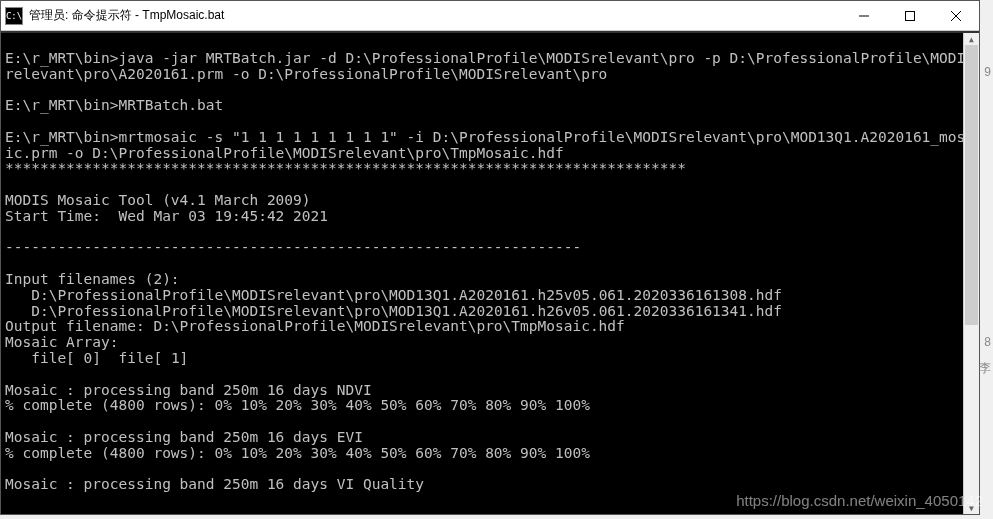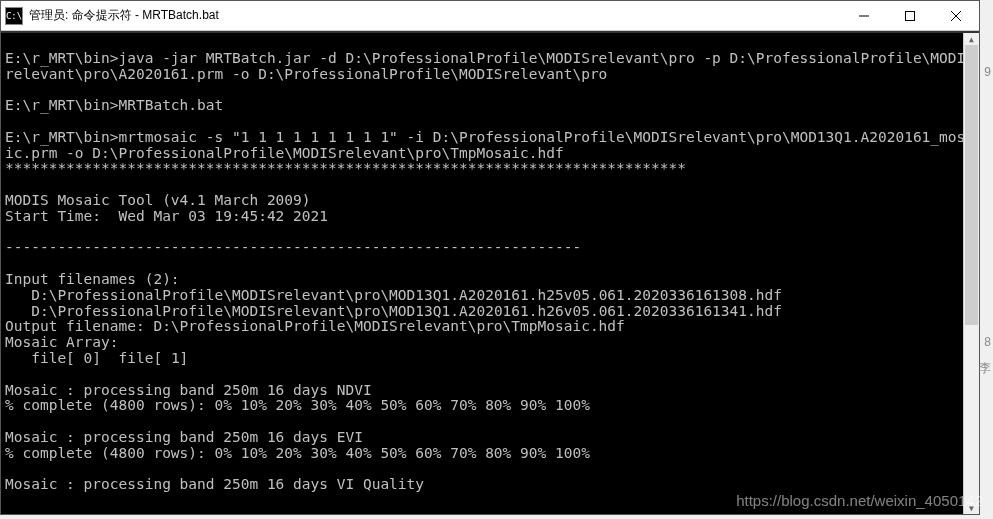--- a/index.html
+++ b/index.html
@@ -137,21 +137,21 @@
     }
   </style>
 </head>
 <body>
 
 <div class="window">
   <div class="titlebar">
     <div class="titlebar-icon">
       <span>C:\</span>
     </div>
-    <div class="titlebar-title">管理员: 命令提示符 - MRTBatch.bat</div>
+    <div class="titlebar-title">管理员: 命令提示符 - TmpMosaic.bat</div>
     <div class="win-controls">
       <div class="win-btn">
         <svg viewBox="0 0 10 10">
             <line x1="0" y1="5" x2="10" y2="5"></line>
           </svg>
       </div>
       <div class="win-btn">
         <svg viewBox="0 0 10 10">
             <rect x="0.5" y="0.5" width="9" height="9"></rect>
           </svg>

